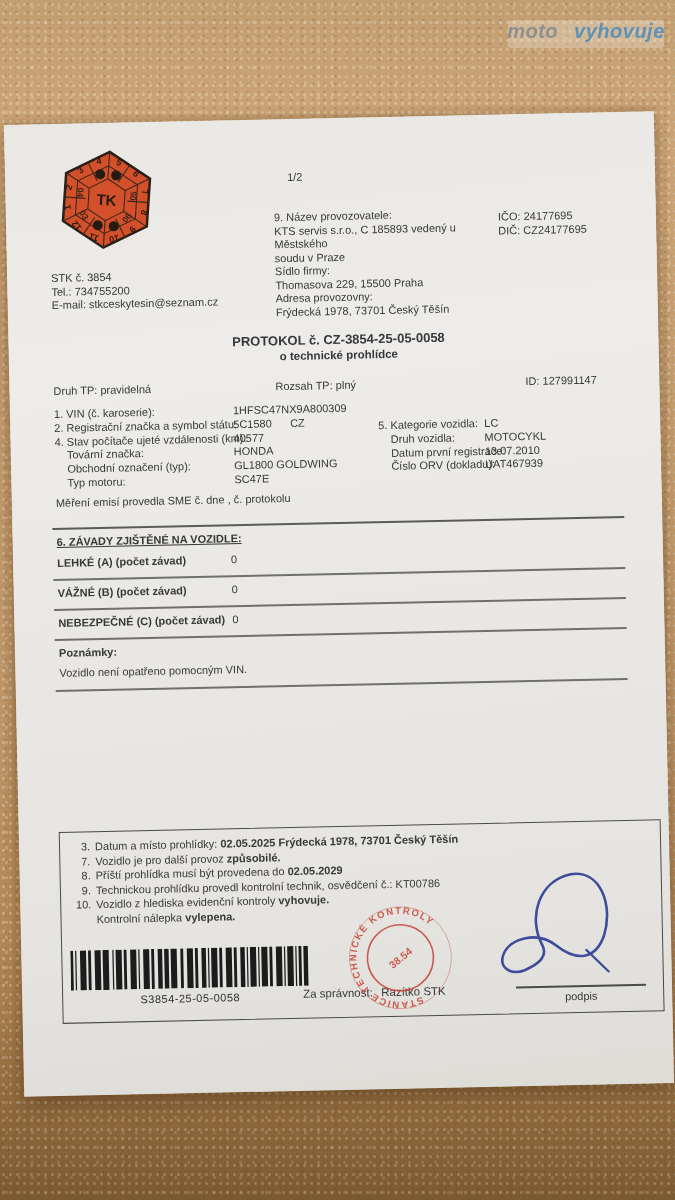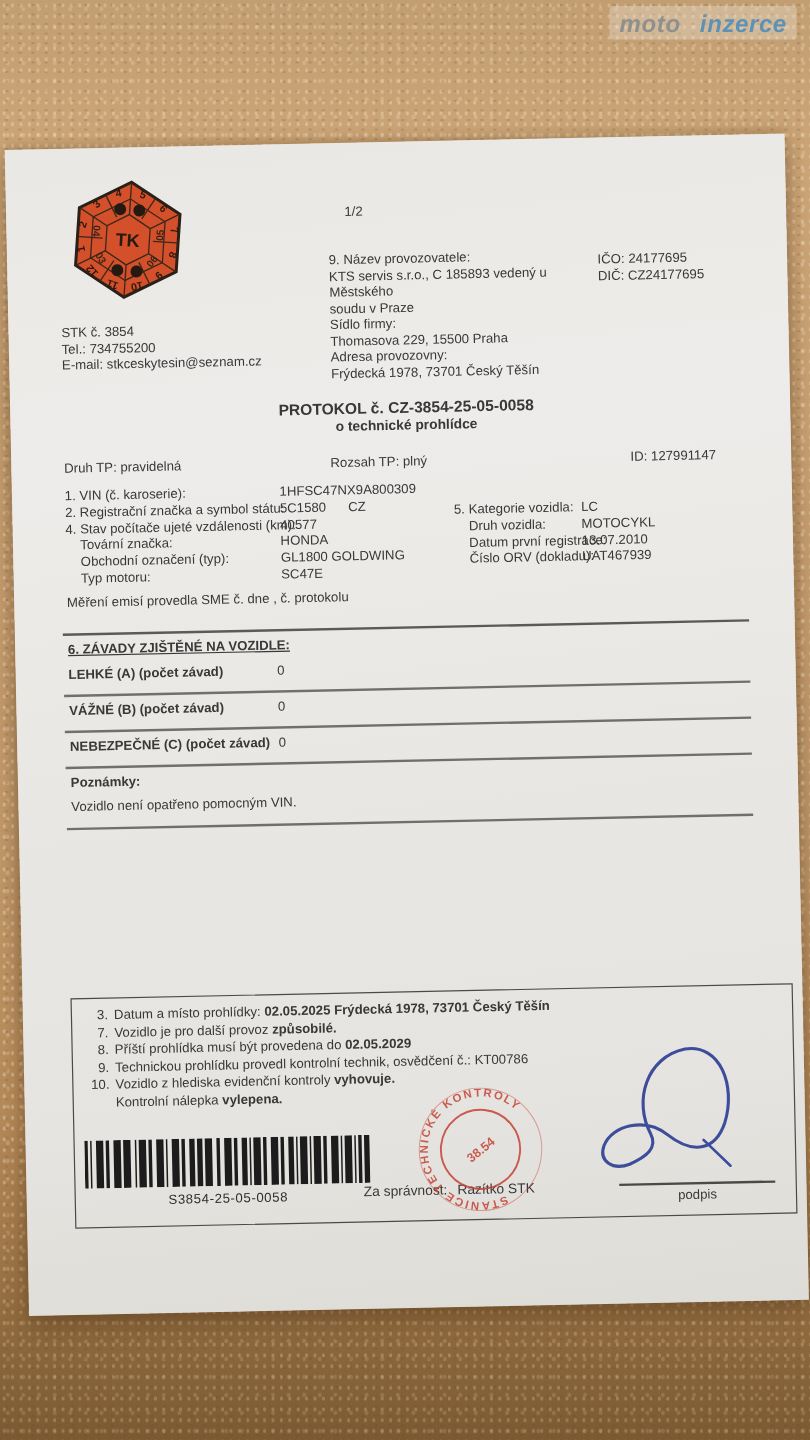--- a/index.html
+++ b/index.html
@@ -10,22 +10,22 @@
     background-image:
       radial-gradient(rgba(255,240,214,.35) 1px, transparent 1.6px),
       radial-gradient(rgba(124,90,48,.28) 1px, transparent 1.7px),
       radial-gradient(rgba(255,246,226,.22) 1.2px, transparent 2px),
       linear-gradient(180deg,#cfa97b 0%,#c9a172 30%,#c19869 60%,#b08452 85%,#97703f 100%);
     background-size:7px 9px, 11px 8px, 13px 15px, 100% 100%;
   }
   body::after{content:"";position:absolute;inset:0;pointer-events:none;
     background:linear-gradient(180deg,rgba(80,55,25,.10) 0%,rgba(80,55,25,0) 12%,rgba(80,55,25,0) 78%,rgba(60,38,15,.30) 100%);}
   .watermark{
-    position:absolute;left:508px;top:5px;width:156px;height:28px;z-index:5;
-    display:flex;align-items:flex-end;justify-content:center;
+    position:absolute;left:508px;top:20px;width:156px;height:28px;z-index:5;
+    display:flex;align-items:flex-start;justify-content:center;
     background:rgba(245,242,235,.30);border-radius:3px;
     font-style:italic;font-weight:bold;font-size:20px;letter-spacing:.5px;gap:16px;
   }
   .wm-moto{color:#8f8f8d;}
   .wm-inzerce{color:#5d92b6;}
   .paper{
     position:absolute;left:14px;top:118px;width:650px;height:972px;
     background:linear-gradient(175deg,#eae8e4 0%,#edecea 25%,#e9e7e3 55%,#e6e4e0 80%,#dedcd7 100%);
     transform:rotate(-1.2deg);
     box-shadow:0 8px 20px rgba(70,45,18,.45), 0 -2px 8px rgba(70,45,18,.18);
@@ -56,21 +56,21 @@
   .sig{position:absolute;left:428px;top:38px;width:150px;height:122px;}
   .sig-line{position:absolute;left:453px;top:163px;width:130px;height:1.5px;background:#4a4a48;}
   .podpis-lbl{position:absolute;left:453px;top:168px;width:130px;text-align:center;font-size:11px;}
   .sticker{position:absolute;left:46px;top:26px;width:110px;height:102px;}
 </style>
 </head>
 <body>
 
 <div class="watermark">
   <span class="wm-moto">moto</span>
-    <span class="wm-inzerce">inzerce</span>
+    <span class="wm-inzerce">vyhovuje</span>
 </div>
 
 <div class="paper">
 
   <svg class="sticker" viewBox="0 0 110 102">
     <g transform="translate(55,51) rotate(5)">
       <clipPath id="hexclip">
           <polygon points="0,-48 42,-24 42,24 0,48 -42,24 -42,-24"></polygon>
         </clipPath>
       <polygon points="0,-48 42,-24 42,24 0,48 -42,24 -42,-24" fill="#d4502a" stroke="#2a2018" stroke-width="2.5"></polygon>

